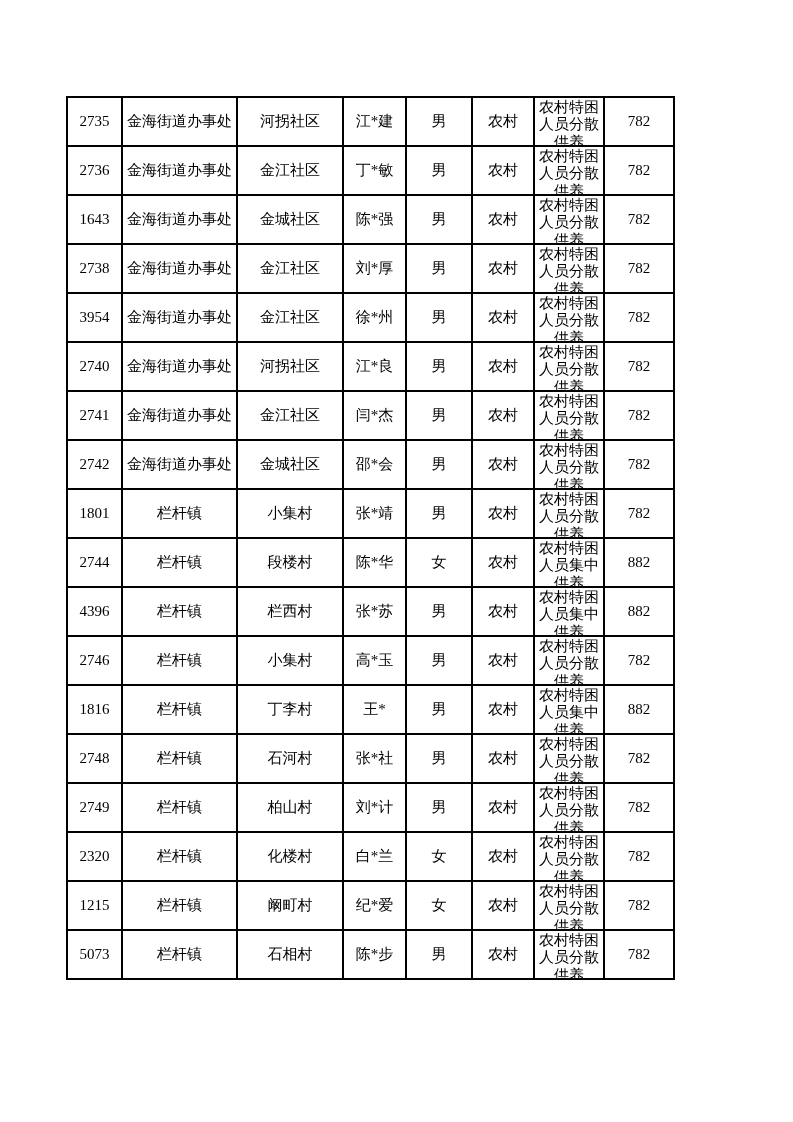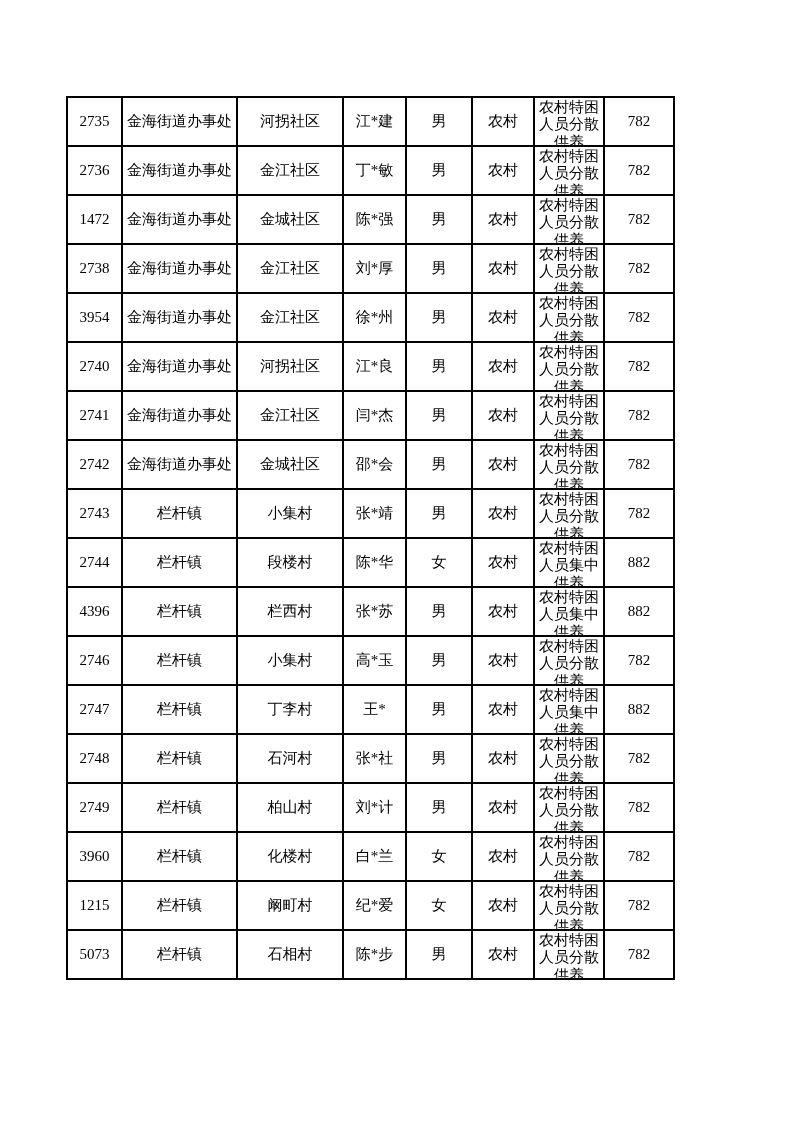--- a/index.html
+++ b/index.html
@@ -89,21 +89,21 @@
           <td>金江社区</td>
           <td>丁*敏</td>
           <td>男</td>
           <td>农村</td>
           <td class="support-cell">
             <div class="support-text">农村特困人员分散供养</div>
           </td>
           <td>782</td>
         </tr>
         <tr>
-          <td>1472</td>
+          <td>1643</td>
           <td>金海街道办事处</td>
           <td>金城社区</td>
           <td>陈*强</td>
           <td>男</td>
           <td>农村</td>
           <td class="support-cell">
             <div class="support-text">农村特困人员分散供养</div>
           </td>
           <td>782</td>
         </tr>
@@ -161,21 +161,21 @@
           <td>金城社区</td>
           <td>邵*会</td>
           <td>男</td>
           <td>农村</td>
           <td class="support-cell">
             <div class="support-text">农村特困人员分散供养</div>
           </td>
           <td>782</td>
         </tr>
         <tr>
-          <td>2743</td>
+          <td>1801</td>
           <td>栏杆镇</td>
           <td>小集村</td>
           <td>张*靖</td>
           <td>男</td>
           <td>农村</td>
           <td class="support-cell">
             <div class="support-text">农村特困人员分散供养</div>
           </td>
           <td>782</td>
         </tr>
@@ -209,21 +209,21 @@
           <td>小集村</td>
           <td>高*玉</td>
           <td>男</td>
           <td>农村</td>
           <td class="support-cell">
             <div class="support-text">农村特困人员分散供养</div>
           </td>
           <td>782</td>
         </tr>
         <tr>
-          <td>2747</td>
+          <td>1816</td>
           <td>栏杆镇</td>
           <td>丁李村</td>
           <td>王*</td>
           <td>男</td>
           <td>农村</td>
           <td class="support-cell">
             <div class="support-text">农村特困人员集中供养</div>
           </td>
           <td>882</td>
         </tr>
@@ -245,21 +245,21 @@
           <td>柏山村</td>
           <td>刘*计</td>
           <td>男</td>
           <td>农村</td>
           <td class="support-cell">
             <div class="support-text">农村特困人员分散供养</div>
           </td>
           <td>782</td>
         </tr>
         <tr>
-          <td>3960</td>
+          <td>2320</td>
           <td>栏杆镇</td>
           <td>化楼村</td>
           <td>白*兰</td>
           <td>女</td>
           <td>农村</td>
           <td class="support-cell">
             <div class="support-text">农村特困人员分散供养</div>
           </td>
           <td>782</td>
         </tr>

